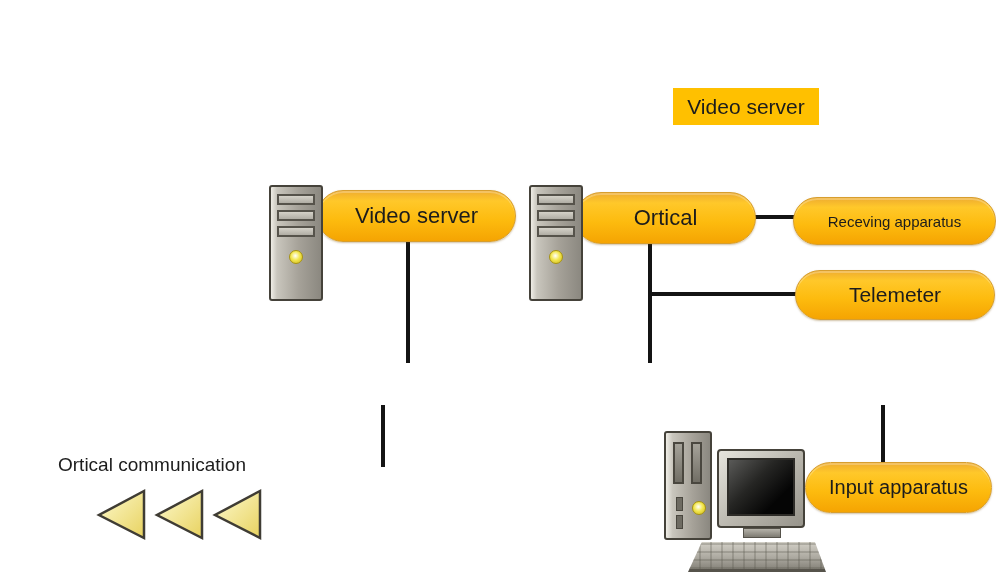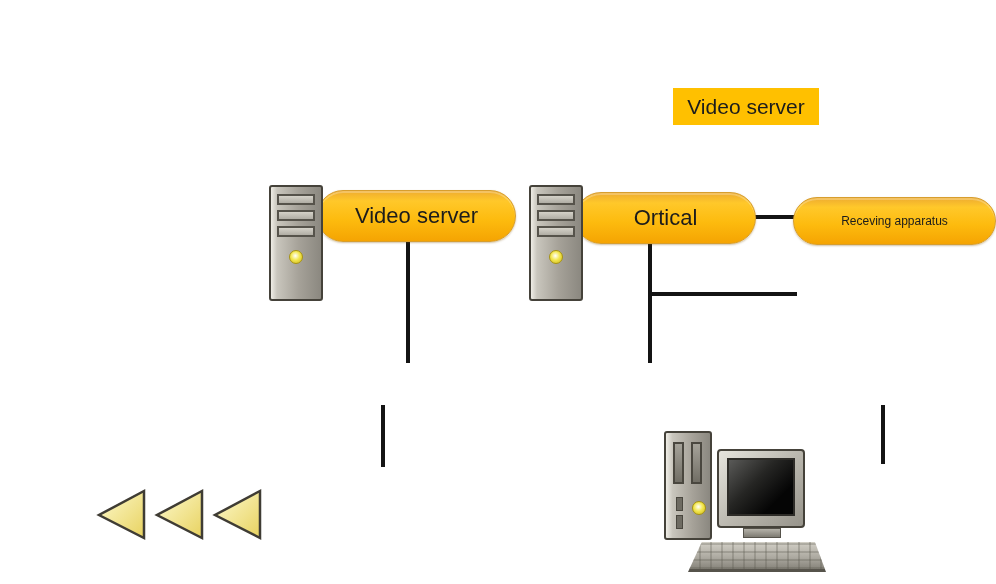--- a/index.html
+++ b/index.html
@@ -73,21 +73,21 @@
     clip-path:polygon(10% 0,92% 0,100% 100%,0 100%);
     background:
       repeating-linear-gradient(90deg,rgba(90,88,78,0.28) 0 2px,transparent 2px 11px),
       repeating-linear-gradient(0deg,rgba(90,88,78,0.28) 0 2px,transparent 2px 8px),
       linear-gradient(180deg,#d3d0c7 0%,#aeaba2 55%,#86837a 100%);
     border-bottom:3px solid #56534b;
   }
   .arrows{position:absolute;left:58px;top:488px;z-index:2;}
   
   .fs22{font-size:22px;} .fs21{font-size:21px;} .fs20{font-size:20px;}
-  .fs17{font-size:17px;} .fs15{font-size:12px;} .fs14{font-size:13.5px;}
+  .fs17{font-size:17px;} .fs15{font-size:15px;} .fs14{font-size:13.5px;}
 </style>
 </head>
 <body>
 
 <div id="canvas">
 
   <div class="line" style="left:370px;top:237px;width:4px;height:126px;"></div>
   <div class="line" style="left:612px;top:240px;width:4px;height:123px;"></div>
   <div class="line" style="left:715px;top:215px;width:45px;height:4px;"></div>
   <div class="line" style="left:612px;top:292px;width:149px;height:4px;"></div>
@@ -99,20 +99,26 @@
   </div>
 
   <div class="pill fs22" style="left:281px;top:190px;width:197px;height:50px;">
     <span>Video server</span>
   </div>
   <div class="pill fs22" style="left:539px;top:192px;width:179px;height:50px;">
     <span>Ortical</span>
   </div>
   <div class="pill fs15" style="left:757px;top:197px;width:201px;height:46px;">
     <span>Receving apparatus</span>
+  </div>
+  <div class="pill fs21" style="left:759px;top:270px;width:198px;height:48px;">
+    <span>Telemeter</span>
+  </div>
+  <div class="pill fs20" style="left:769px;top:462px;width:185px;height:49px;">
+    <span>Input apparatus</span>
   </div>
 
 
   <div class="tower" style="left:233px;top:185px;">
     <div class="slot"></div>
     <div class="slot"></div>
     <div class="slot"></div>
     <div class="led"></div>
   </div>
   <div class="tower" style="left:493px;top:185px;">
@@ -128,20 +134,21 @@
     <div class="slit a"></div>
     <div class="slit b"></div>
     <div class="led pc-led"></div>
   </div>
   <div class="monitor">
     <div class="screen"></div>
   </div>
   <div class="mon-stand"></div>
   <div class="keyboard"></div>
 
+  <div class="optical-text">Ortical communication</div>
   <svg class="arrows" width="172" height="54" viewBox="0 0 172 54">
     <defs>
       <linearGradient id="tg" x1="0" y1="0" x2="1" y2="1">
         <stop offset="0" stop-color="#fdfacf"></stop>
         <stop offset="1" stop-color="#e8d25f"></stop>
       </linearGradient>
     </defs>
     <polygon points="50,3 50,50 5,27" fill="url(#tg)" stroke="#3f3c34" stroke-width="2.5"></polygon>
     <polygon points="108,3 108,50 63,27" fill="url(#tg)" stroke="#3f3c34" stroke-width="2.5"></polygon>
     <polygon points="166,3 166,50 121,27" fill="url(#tg)" stroke="#3f3c34" stroke-width="2.5"></polygon>

